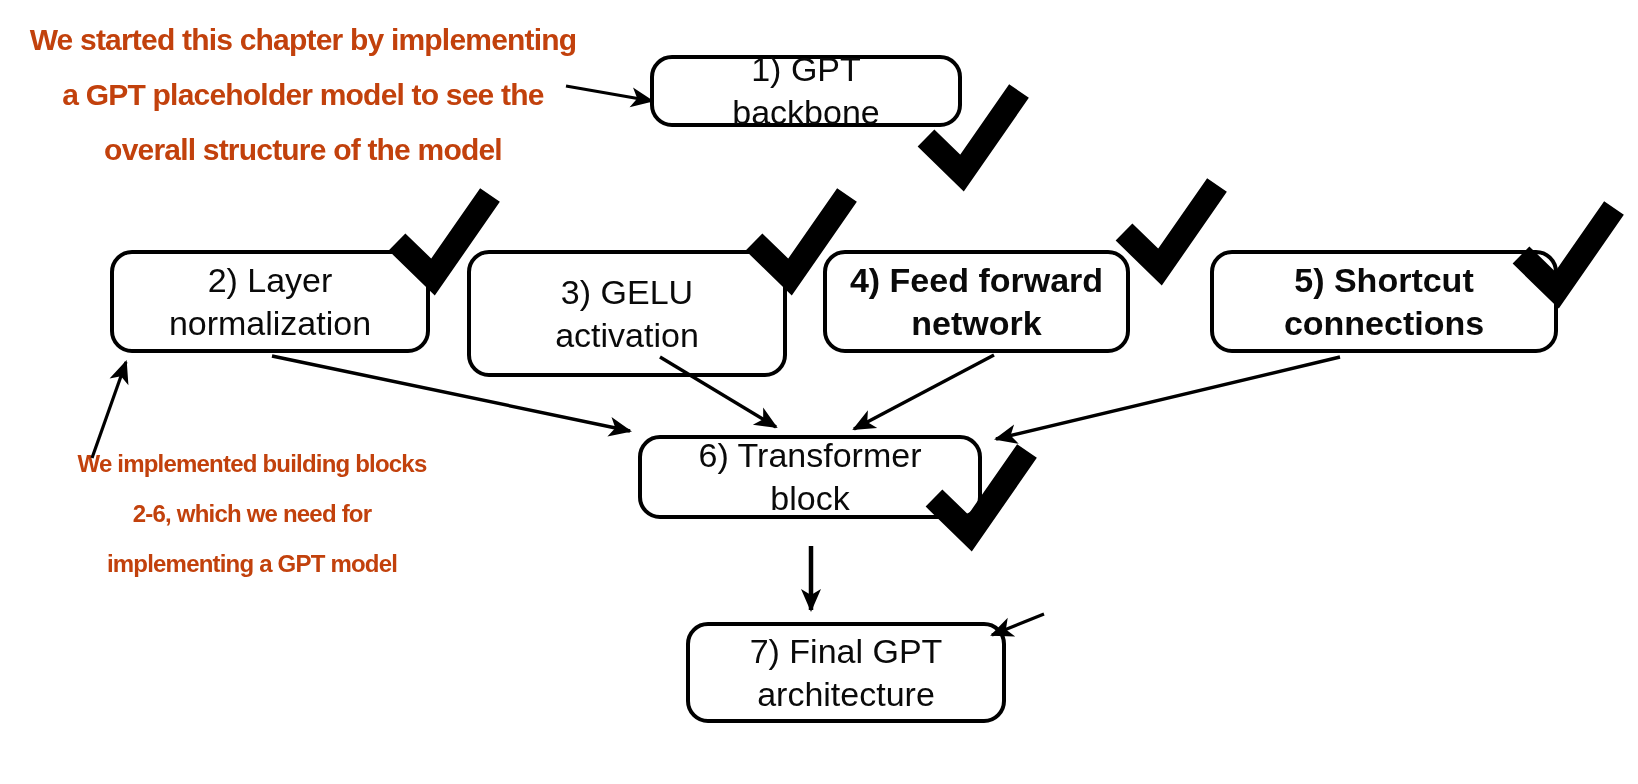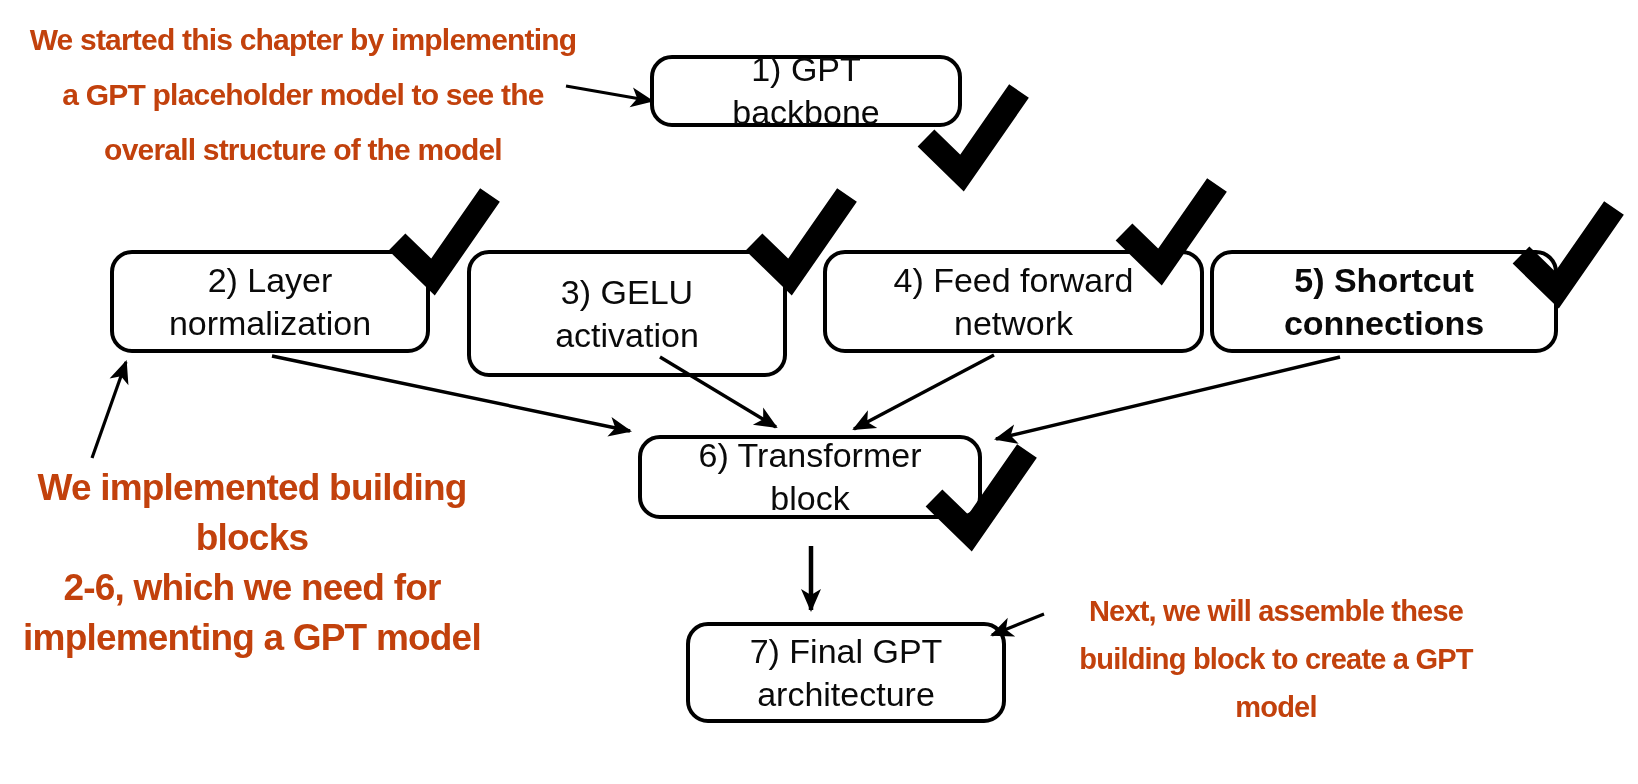--- a/index.html
+++ b/index.html
@@ -25,51 +25,48 @@
   .annotation{
     position:absolute;
     text-align:center;
     font-weight:bold;
     color:#c2410c;
     white-space:pre-line;
     letter-spacing:-0.8px;
     z-index:2;
   }
   .ann-top{   left:8px;    top:12px;  width:590px; font-size:30px; line-height:55px;}
-  .ann-left{  left:22px;   top:463px; width:460px; font-size:37px; line-height:50px;}
+  .ann-left{  left:22px;   top:439px; width:460px; font-size:24px; line-height:50px;}
   .ann-right{ left:1066px; top:587px; width:420px; font-size:29px; line-height:48px;}
   .overlay{
     position:absolute;left:0;top:0;width:1638px;height:784px;
     z-index:3;pointer-events:none;
   }
   
   .n1{left:650px; top:55px;  width:312px; height:72px;}
   .n2{left:110px; top:250px; width:320px; height:103px;}
   .n3{left:467px; top:250px; width:320px; height:127px;}
-  .n4{left:823px; top:250px; width:381px; height:103px;}
+  .n4{left:823px; top:250px; width:307px; height:103px;font-weight:bold;}
   .n5{left:1210px;top:250px; width:348px; height:103px;font-weight:bold;}
   .n6{left:638px; top:435px; width:344px; height:84px;}
   .n7{left:650px; top:622px; width:320px; height:101px;margin-left:36px;}
 </style>
 </head>
 <body>
 
 <div class="canvas">
 
   <div class="annotation ann-top">We started this chapter by implementing
 a GPT placeholder model to see the
 overall structure of the model</div>
 
   <div class="annotation ann-left">We implemented building blocks
 2-6, which we need for
 implementing a GPT model</div>
 
-  <div class="annotation ann-right">Next, we will assemble these
-building block to create a GPT
-model</div>
 
   <div class="node n1">
     <span>1) GPT
 backbone</span>
   </div>
   <div class="node n2">
     <span>2) Layer
 normalization</span>
   </div>
   <div class="node n3">

